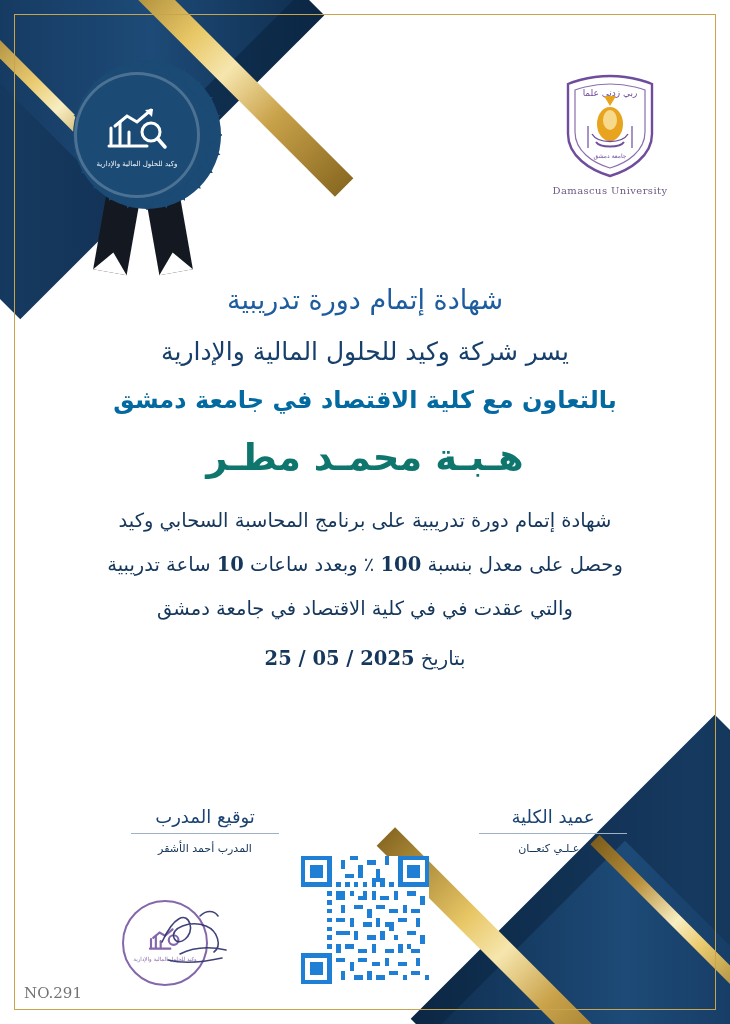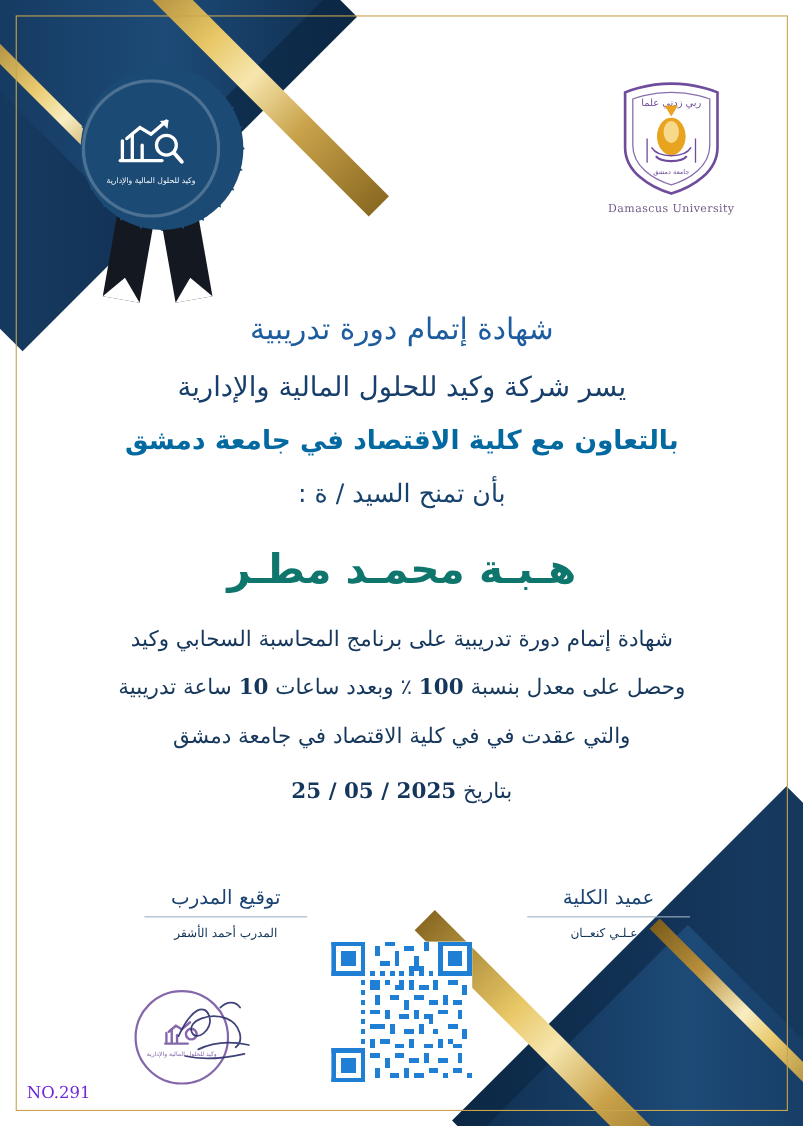--- a/index.html
+++ b/index.html
@@ -344,21 +344,21 @@
     opacity: 0.9;
   }
 
   
   .serial {
     position: absolute;
     bottom: 22px;
     left: 24px;
     font-family: "DejaVu Serif", "Liberation Serif", serif;
     font-size: 15px;
-    color: #6d28d9;
+    color: #737373;
     direction: ltr;
   }
 </style>
 </head>
 <body>
 
 <div class="certificate">
 
   <div class="corner tl-black"></div>
   <div class="corner tl-navy"></div>
@@ -443,21 +443,20 @@
       <path d="M32 54 L32 76 M76 54 L76 76" stroke="#6f4d9c" stroke-width="1.2"></path>
       <text x="54" y="86" text-anchor="middle" font-size="6" fill="#6f4d9c" font-family="DejaVu Sans, sans-serif">جامعة دمشق</text>
     </svg>
     <div class="uni-name">Damascus University</div>
   </div>
 
   <div class="body">
     <div class="line t-title">شهادة إتمام دورة تدريبية</div>
     <div class="line t-sub1">يسر شركة وكيد للحلول المالية والإدارية</div>
     <div class="line t-sub2">بالتعاون مع كلية الاقتصاد في جامعة دمشق</div>
-    <div class="line t-grant">بأن تمنح السيد / ة :</div>
     <div class="line t-name">هـبـة محمـد مطـر</div>
 
     <div class="line t-desc">شهادة إتمام دورة تدريبية على برنامج المحاسبة السحابي وكيد</div>
     <div class="line t-desc">
       <span>وحصل على معدل بنسبة</span>
       <span class="num">100</span>
       <span>٪</span>
       <span>وبعدد ساعات</span>
       <span class="num">10</span>
       <span>ساعة تدريبية</span>

